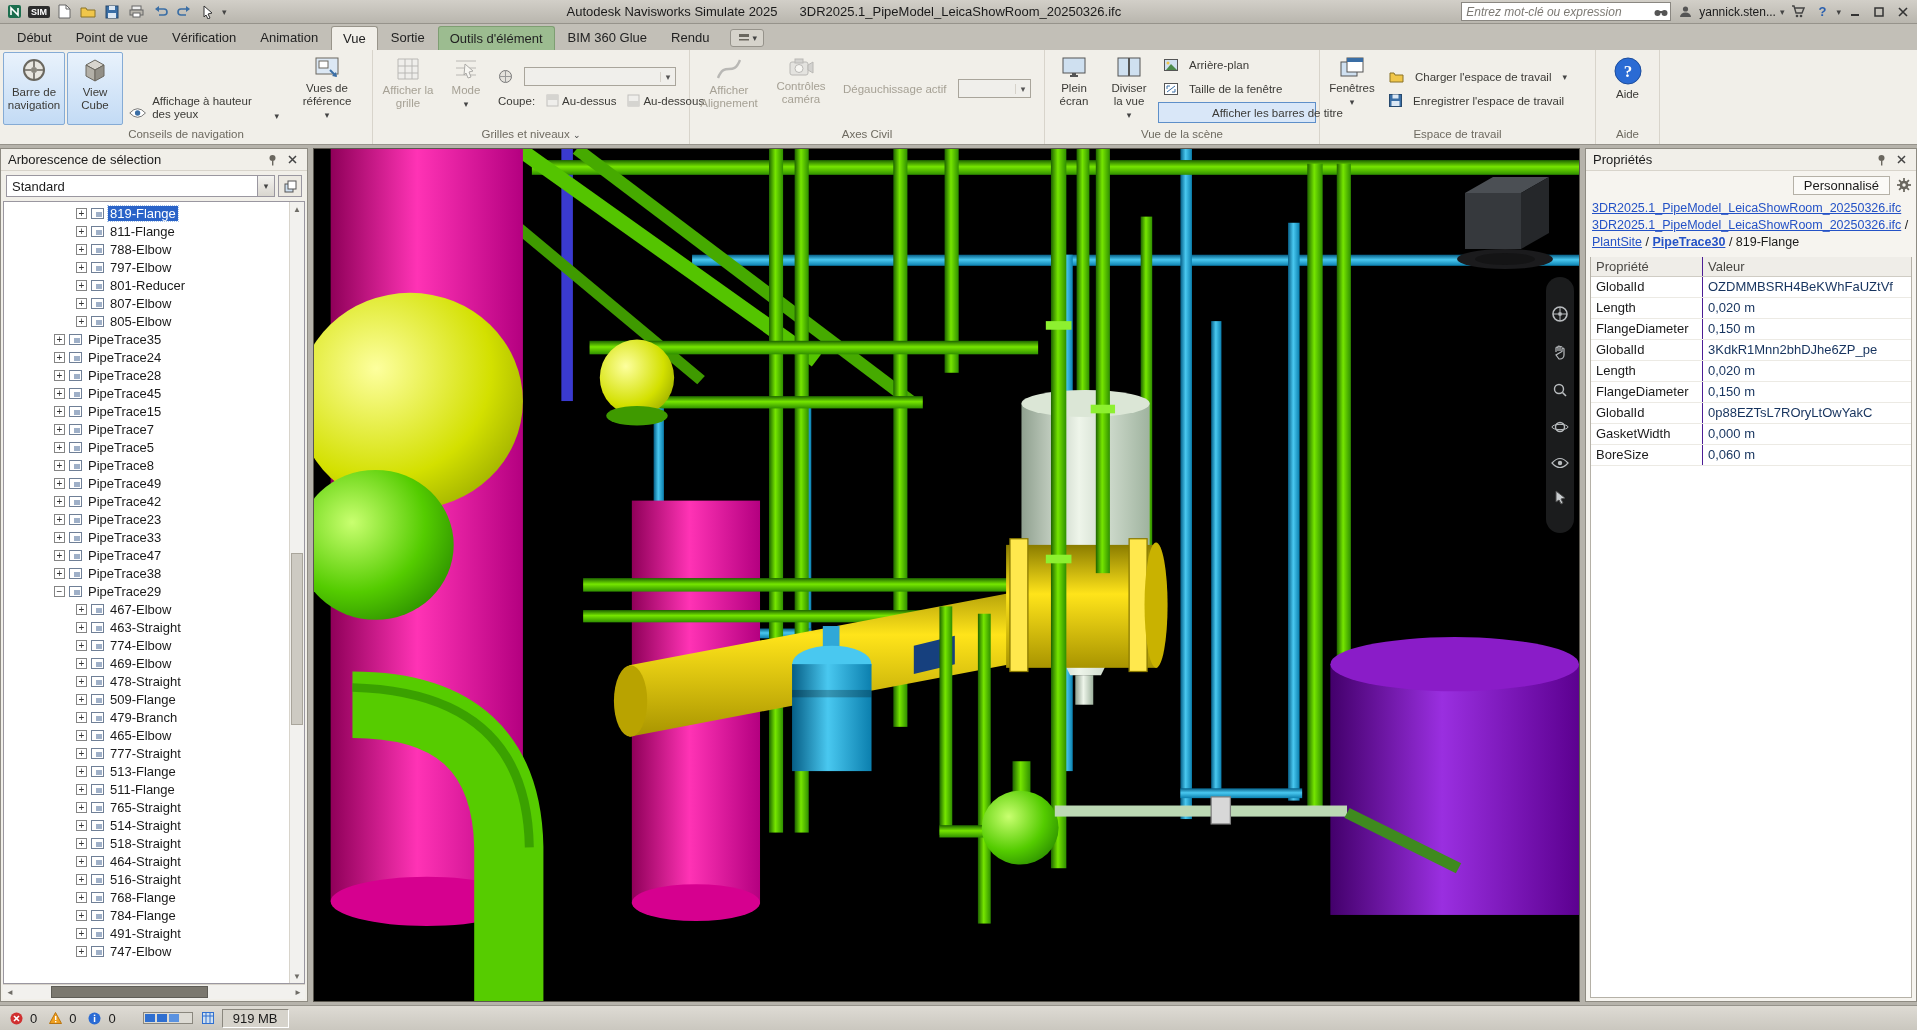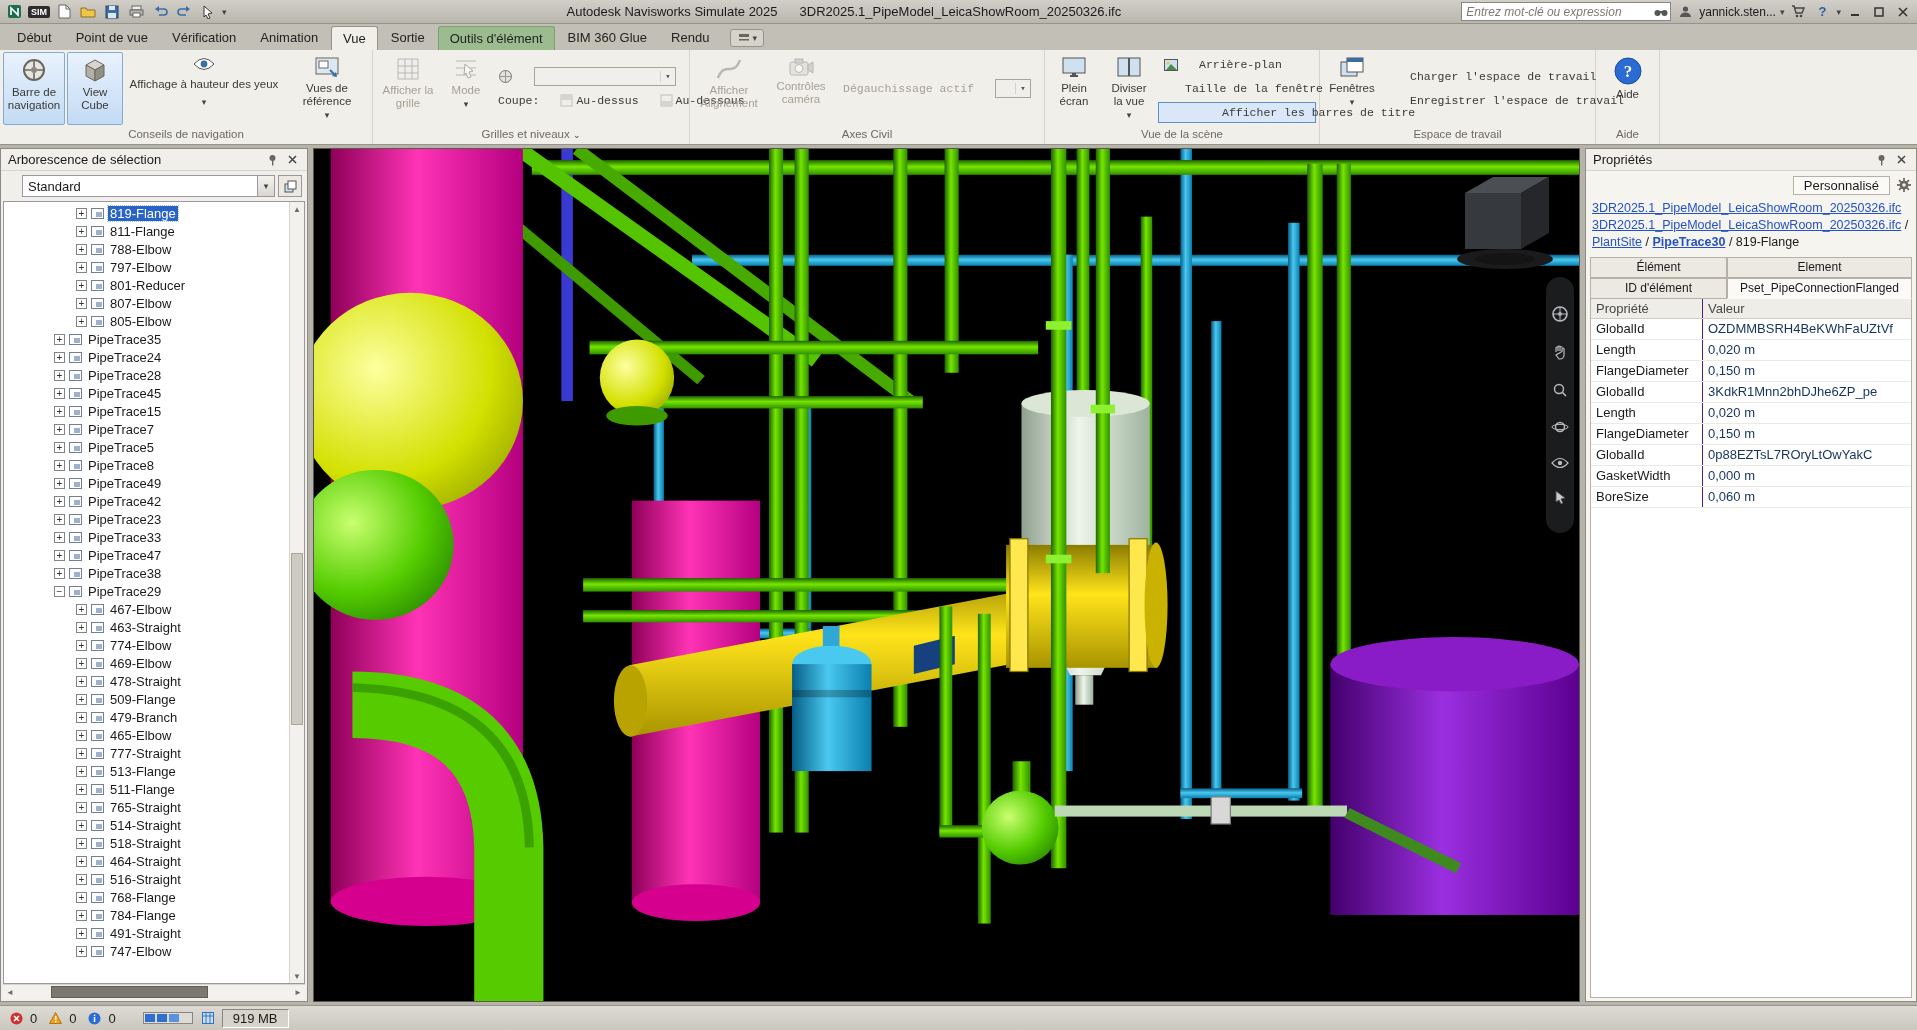--- a/index.html
+++ b/index.html
@@ -32,41 +32,41 @@
   .rgroup-body { flex:1; display:flex; align-items:stretch; padding:2px 3px; gap:2px; }
   .rgroup-label { height:17px; font-size:11.5px; color:#6e6a60; text-align:center; line-height:15px; white-space:nowrap; }
   .rbtn { display:flex; flex-direction:column; align-items:center; justify-content:flex-start; gap:2px;
     padding:3px 3px; border:1px solid transparent; border-radius:2px; font-size:11.5px; text-align:center;
     color:#3b3a36; line-height:1.12; }
   .rbtn.on { background:linear-gradient(#e9f2fc,#c3dbf5); border-color:#85abd5; }
   .rbtn .rlabel { display:block; }
   .rbtn.disabled, .srow.disabled, .combo.disabled { color:#a6a195; }
   .disabled svg { opacity:.45; filter:grayscale(1); }
   .rcol { display:flex; flex-direction:column; justify-content:center; gap:3px; }
-  .srow { display:flex; align-items:center; gap:21px; height:21px; padding:0 5px; font-size:11.5px;
-    color:#3b3a36; border:1px solid transparent; white-space:nowrap;font-family:Liberation Mono, monospace; }
+  .srow { display:flex; align-items:center; gap:11px; height:21px; padding:0 5px; font-size:11.5px;
+    color:#3b3a36; border:1px solid transparent; white-space:nowrap; }
   .srow.hl { background:#d9e7f8; border-color:#5e8fc9;padding-left:42px; }
   .combo { display:inline-flex; align-items:center; background:#fff; border:1px solid #a9a59b; height:19px; }
   .combo.disabled { background:#f0efeb; }
   .combo .sp { flex:1; }
   .combo .car { width:15px; text-align:center; color:#555; border-left:1px solid #d6d2ca; font-size:9px; }
 
   
   .main { flex:1; display:flex; gap:5px; padding:3px 0; background:#b6b3ab; min-height:0; }
   .panel { background:#f1efe9; border:1px solid #8e8b82; display:flex; flex-direction:column; min-height:0; }
   .left-panel { width:308px; }
   .right-panel { width:332px; }
   .phead { height:22px; display:flex; align-items:center; padding:0 7px; gap:4px; background:#f1efe9;
     border-bottom:1px solid #d8d4cb; }
   .phead .ptitle { flex:1; }
   .phicon { width:16px; height:16px; display:flex; align-items:center; justify-content:center; }
 
   
   .combo-row { display:flex; align-items:center; gap:3px; padding:4px 5px; }
-  .big-combo { flex:1; height:22px; background:#fff; border:1px solid #9a97a0; display:flex; align-items:center; padding-left:5px;margin-left:16px; }
+  .big-combo { flex:1; height:22px; background:#fff; border:1px solid #9a97a0; display:flex; align-items:center; padding-left:5px; }
   .big-combo .sp { flex:1; }
   .big-combo .car { width:17px; align-self:stretch; display:flex; align-items:center; justify-content:center;
     background:linear-gradient(#f4f3f0,#d9d6cf); border-left:1px solid #9a97a0; font-size:9px; color:#444; }
   .tree-wrap { flex:1; display:flex; min-height:0; margin:0 2px; border:1px solid #9a97a0; background:#fff; }
   .tree-list { flex:1; overflow:hidden; padding-top:2px; }
   .trow { display:flex; align-items:center; gap:4px; height:18px; white-space:nowrap; }
   .tgl { width:11px; height:11px; min-width:11px; border:1px solid #848484; background:#fff; font-size:10px;
     line-height:9px; text-align:center; color:#333; }
   .titem-ic { width:13px; height:11px; min-width:13px; border:1px solid #6f7f96; background:#fff; position:relative; }
   .titem-ic::after { content:""; position:absolute; right:1px; bottom:1px; width:6px; height:5px; background:#9fb0c8; }
@@ -251,21 +251,21 @@
         <span class="rlabel">Barre de navigation</span>
       </div>
       <div class="rbtn on" style="width:56px">
         <svg width="28" height="28" viewBox="0 0 28 28">
             <polygon points="5,9 14,4 23,9 14,14" fill="#d8d5ce" stroke="#6a675f"></polygon>
             <polygon points="5,9 14,14 14,25 5,20" fill="#b3b0a8" stroke="#6a675f"></polygon>
             <polygon points="23,9 14,14 14,25 23,20" fill="#928f87" stroke="#6a675f"></polygon>
           </svg>
         <span class="rlabel">View Cube</span>
       </div>
-      <div class="rbtn" style="width:158px;flex-direction:column;align-items:center;gap:6px">
+      <div class="rbtn" style="width:158px;flex-direction:row;align-items:flex-end;gap:6px">
         <svg width="22" height="16" viewBox="0 0 22 16">
             <path d="M1 8 Q11 -3 21 8 Q11 19 1 8Z" fill="#fff" stroke="#555"></path>
             <circle cx="11" cy="8" r="3.4" fill="#3a6ea5"></circle>
           </svg>
         <span class="rlabel" style="text-align:left">Affichage à hauteur des yeux</span>
         <span class="caret">▾</span>
       </div>
       <div class="rbtn" style="width:84px">
         <svg width="26" height="24" viewBox="0 0 26 24">
             <rect x="2" y="2" width="22" height="16" fill="#dce8f4" stroke="#6a675f"></rect>
@@ -899,26 +899,20 @@
               </g>
               <circle cx="8" cy="8" r="2" fill="#f6f4ef"></circle>
             </svg>
           </span>
       </div>
       <div class="links">
         <a>3DR2025.1_PipeModel_LeicaShowRoom_20250326.ifc</a><br>
         <a>3DR2025.1_PipeModel_LeicaShowRoom_20250326.ifc</a><span> /</span><br>
         <a>PlantSite</a><span> / </span><a style="font-weight:bold">PipeTrace30</a><span> / 819-Flange</span>
       </div>
-      <div class="ptabs">
-        <div class="ptab">Élément</div>
-        <div class="ptab">Element</div>
-        <div class="ptab">ID d'élément</div>
-        <div class="ptab active">Pset_PipeConnectionFlanged</div>
-      </div>
       <div class="ptable">
         <div class="phrow">
           <div class="pc1">Propriété</div>
           <div class="pc2">Valeur</div>
         </div>
         <div>
             <div class="prow">
               <div class="pc1">GlobalId</div>
               <div class="pc2">OZDMMBSRH4BeKWhFaUZtVf</div>
             </div>

